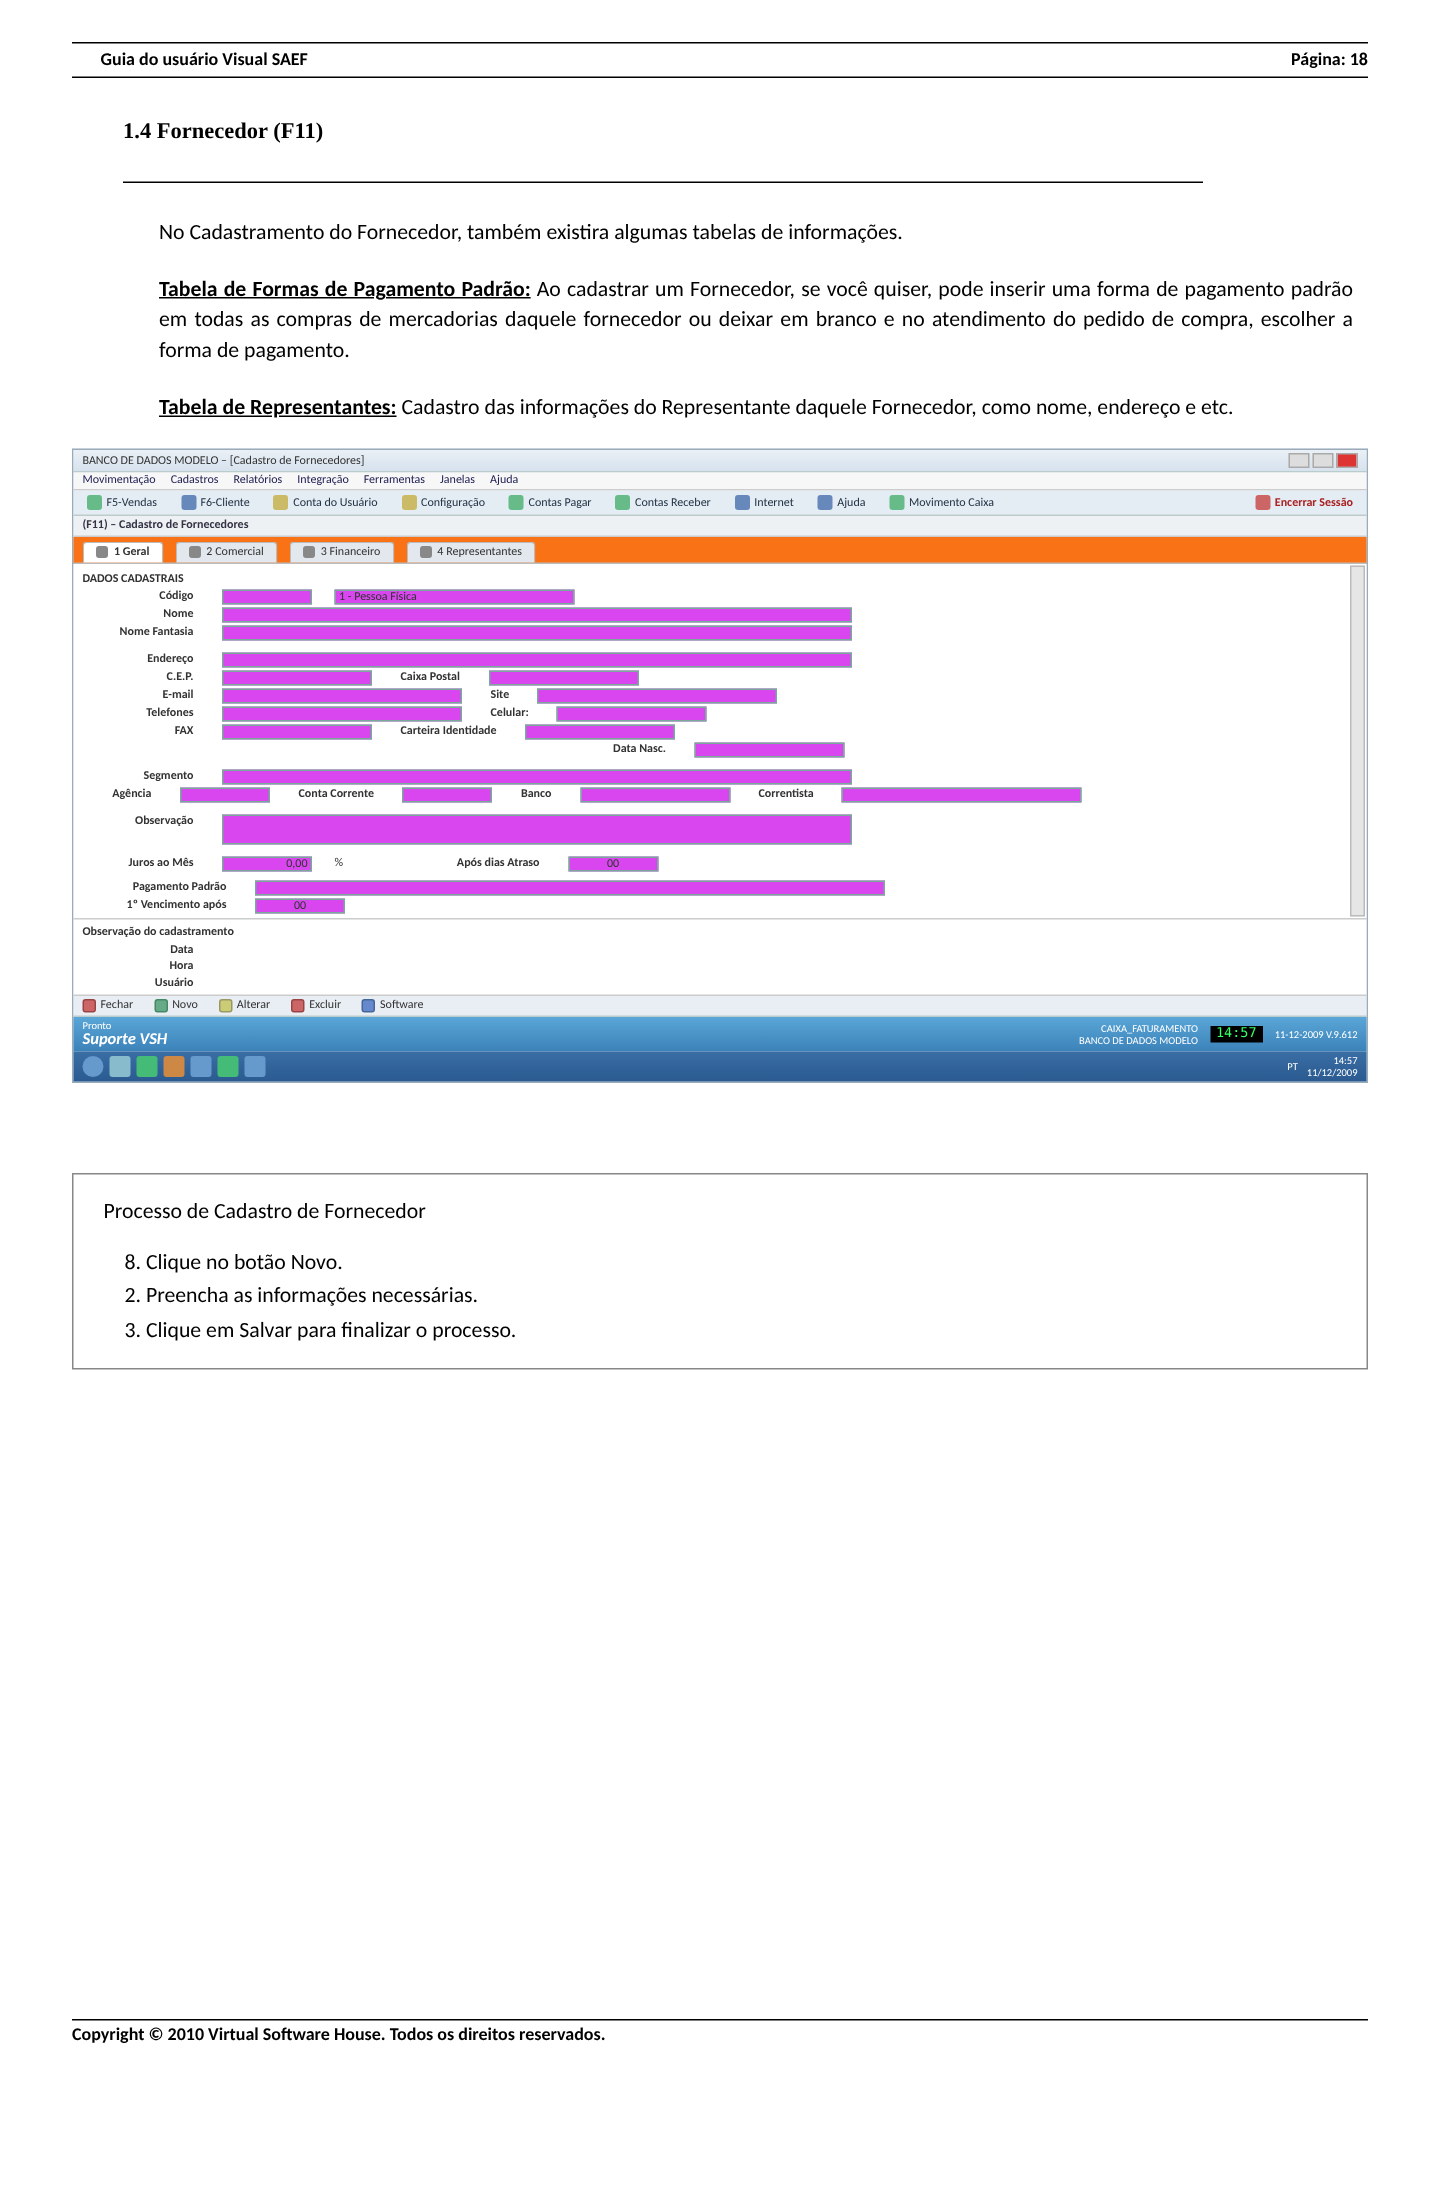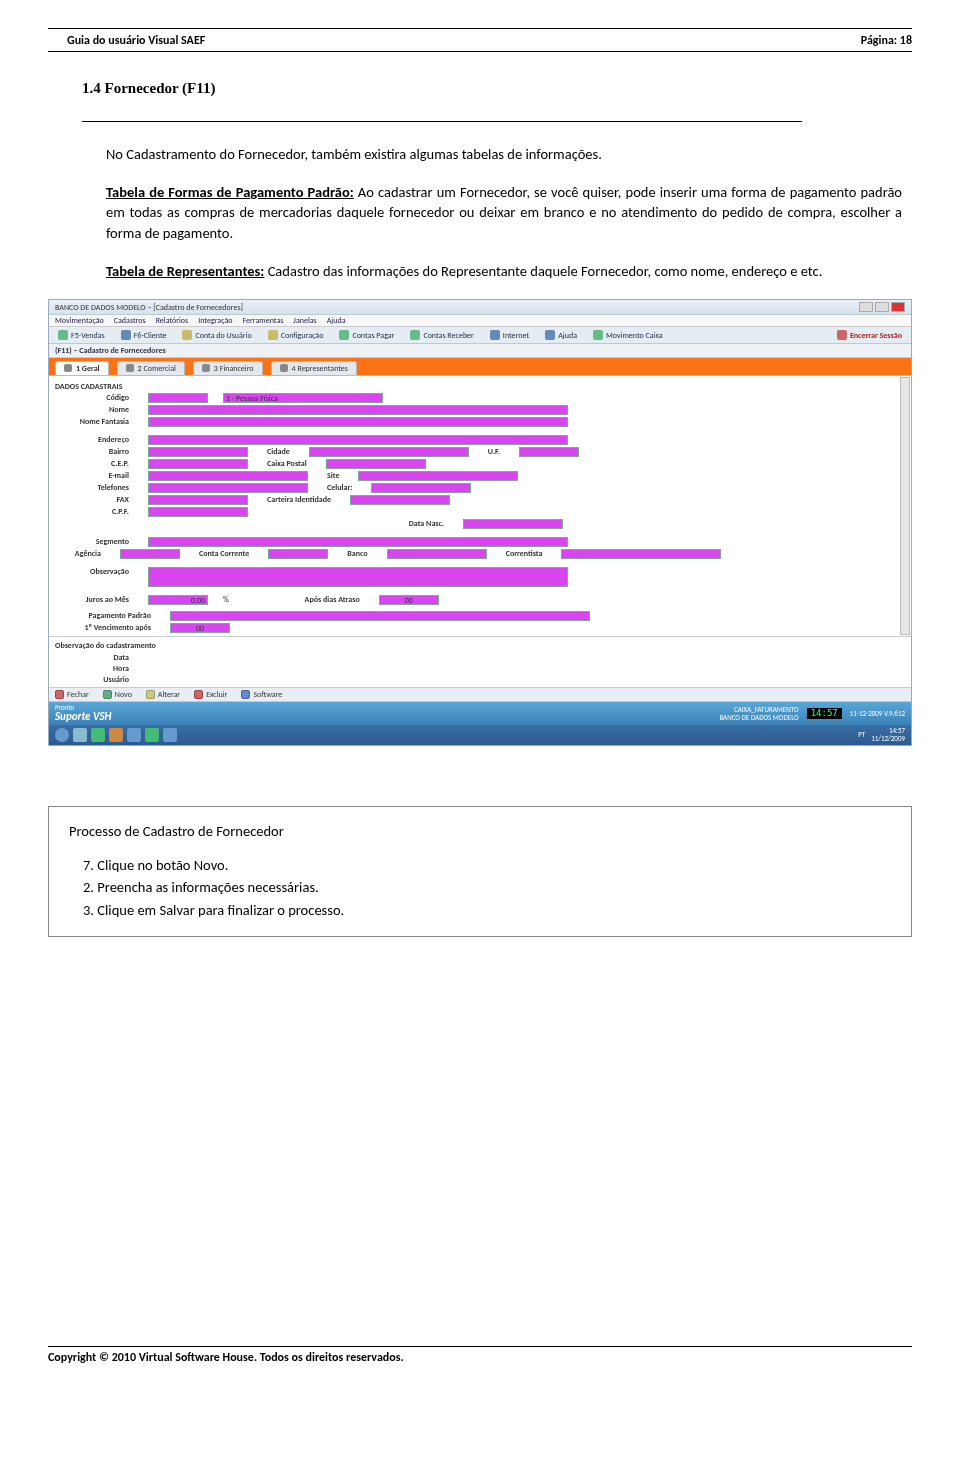--- a/index.html
+++ b/index.html
@@ -360,28 +360,20 @@
           <div class="flabel">Nome Fantasia</div>
           <div class="finput" style="max-width:420px;"></div>
         </div>
 
       <div style="height:6px;"></div>
       <div class="frow">
           <div class="flabel">Endereço</div>
           <div class="finput" style="max-width:420px;"></div>
         </div>
       <div class="frow">
-        <div class="flabel">Bairro</div>
-          <div class="finput short100"></div>
-        <div class="flabel2">Cidade</div>
-          <div class="finput short160"></div>
-        <div class="flabel2">U.F.</div>
-          <div class="finput short60"></div>
-      </div>
-      <div class="frow">
         <div class="flabel">C.E.P.</div>
           <div class="finput short100"></div>
         <div class="flabel2">Caixa Postal</div>
           <div class="finput short100"></div>
       </div>
       <div class="frow">
         <div class="flabel">E-mail</div>
           <div class="finput short160"></div>
         <div class="flabel2">Site</div>
           <div class="finput short160"></div>
@@ -391,24 +383,20 @@
           <div class="finput short160"></div>
         <div class="flabel2">Celular:</div>
           <div class="finput short100"></div>
       </div>
       <div class="frow">
         <div class="flabel">FAX</div>
           <div class="finput short100"></div>
         <div class="flabel2">Carteira Identidade</div>
           <div class="finput short100"></div>
       </div>
-      <div class="frow">
-          <div class="flabel">C.P.F.</div>
-          <div class="finput short100"></div>
-        </div>
       <div class="frow">
           <div class="flabel"></div>
           <div class="flabel2" style="width:300px;text-align:right;">Data Nasc.</div>
           <div class="finput short100"></div>
         </div>
 
       <div style="height:6px;"></div>
       <div class="frow">
           <div class="flabel">Segmento</div>
           <div class="finput" style="max-width:420px;"></div>
@@ -515,21 +503,21 @@
         <div style="text-align:right;">
           <div>14:57</div>
           <div>11/12/2009</div>
         </div>
       </div>
     </div>
   </div>
 
   <div class="steps-block">
     <div class="heading">Processo de Cadastro de Fornecedor</div>
-    <div class="step">7.  Clique no botão Novo.</div>
+    <div class="step">8.  Clique no botão Novo.</div>
     <div class="step">2.  Preencha as informações necessárias.</div>
     <div class="step">3.  Clique em Salvar para finalizar o processo.</div>
   </div>
 
   <div class="footer">
     <div class="footer-rule"></div>
     <div class="footer-text">Copyright © 2010 Virtual Software House. Todos os direitos reservados.</div>
   </div>
 </div>
 

